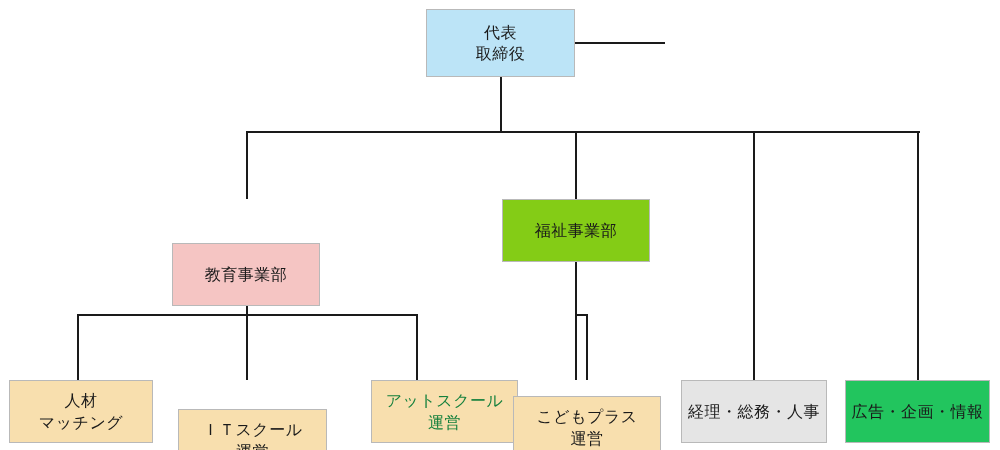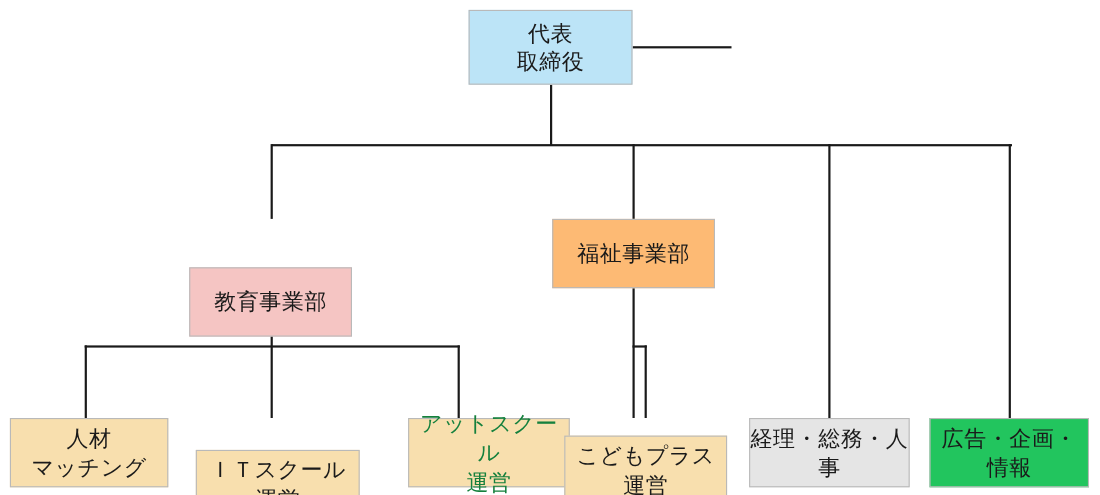--- a/index.html
+++ b/index.html
@@ -20,21 +20,21 @@
   .node {
     position: absolute;
     box-sizing: border-box;
     border: 1px solid #b9b9b9;
     display: flex;
     align-items: center;
     justify-content: center;
     text-align: center;
     line-height: 1.32;
     color: #1a1a1a;
-    font-size: 20px;
+    font-size: 16px;
     letter-spacing: 0.5px;
     white-space: pre-line;
     z-index: 2;
   }
   .node-label {
     display: block;
     white-space: pre-line;
   }
   .conn {
     position: absolute;
@@ -69,21 +69,21 @@
   <div class="node" id="node-executive" style="left: 426px; top: 9px; width: 149px; height: 68px; background: rgb(188, 228, 247); border-color: rgb(185, 185, 185); color: rgb(26, 26, 26);">
     <span class="node-label">代表
 取締役</span>
   </div>
 
 
   <div class="node" id="node-education" style="left: 172px; top: 199px; width: 148px; height: 63px; background: rgb(245, 197, 195); border-color: rgb(185, 185, 185); color: rgb(26, 26, 26); margin-top: 44px;">
     <span class="node-label">教育事業部</span>
   </div>
 
-  <div class="node" id="node-welfare" style="left: 502px; top: 199px; width: 148px; height: 63px; background: #fdba74; border-color: rgb(185, 185, 185); color: rgb(26, 26, 26);">
+  <div class="node" id="node-welfare" style="left: 502px; top: 199px; width: 148px; height: 63px; background: #84cc16; border-color: rgb(185, 185, 185); color: rgb(26, 26, 26);">
     <span class="node-label">福祉事業部</span>
   </div>
 
   <div id="operating-units">
       <div class="node" style="left: 9px; top: 380px; width: 144px; height: 63px; background: rgb(248, 223, 174); border-color: rgb(185, 185, 185); color: rgb(26, 26, 26);"><span class="node-label">人材
 マッチング</span></div>
       <div class="node" style="left: 178px; top: 380px; width: 149px; height: 63px; background: rgb(248, 223, 174); border-color: rgb(185, 185, 185); color: rgb(26, 26, 26); margin-top: 29px;"><span class="node-label">ＩＴスクール
 運営</span></div>
       <div class="node" style="left: 347px; top: 380px; width: 147px; height: 63px; background: rgb(248, 223, 174); border-color: rgb(185, 185, 185); color: #15803d; margin-left: 24px;"><span class="node-label">アットスクール
 運営</span></div>

